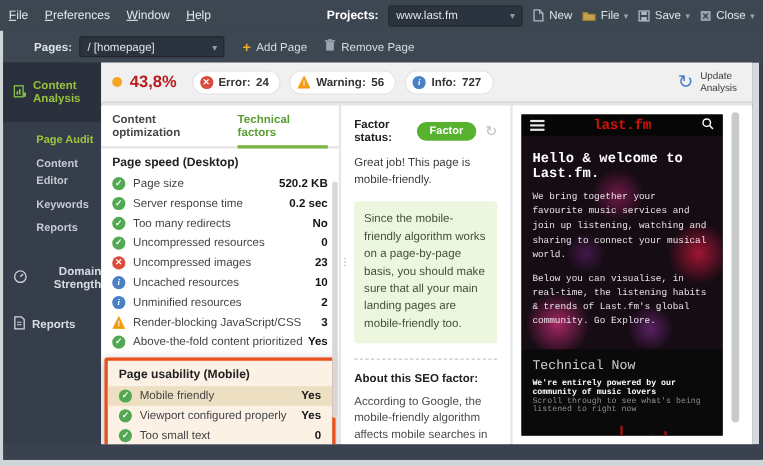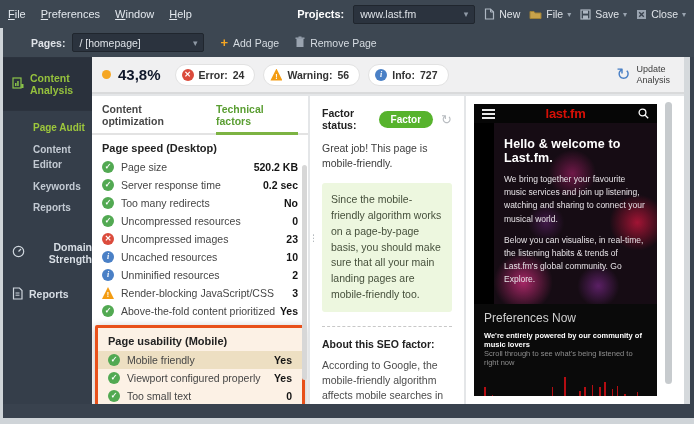--- a/index.html
+++ b/index.html
@@ -47,42 +47,42 @@
   .side-group { margin-top:6px;text-align:right; }
   .sub-block { padding:6px 0 8px 0; }
 
   
   .main { position:absolute; left:92px; top:57px; width:592px; bottom:20px; background:#e4e6e8; }
 
   .statsbar { height:37px; background:#f0f0f1; border-bottom:2px solid #d9dadb;
               display:flex; align-items:center; padding:0 10px; gap:8px; }
   .score { display:flex; align-items:center; gap:7px; margin-right:6px; }
   .score-dot { width:9px; height:9px; border-radius:50%; background:#f5a623; }
-  .score-val { font-size:15px; font-weight:bold; color:#0f172a; }
+  .score-val { font-size:15px; font-weight:bold; color:#b91c1c; }
   .pill { background:#fff; border:1px solid #e2e2e2; border-radius:12px; height:22px;
           display:flex; align-items:center; gap:5px; padding:0 10px 0 6px; font-size:10.5px; font-weight:bold; color:#333; }
   .statsbar-right { margin-left:auto; display:flex; align-items:center; gap:6px; padding-right:4px; }
   .refresh-glyph { color:#4a80c6; font-size:17px; line-height:1; }
   .update-txt { font-size:9px; color:#3c3c3c; line-height:1.15; }
 
   
   .st { width:12px; height:12px; border-radius:50%; color:#fff; font-size:8px; font-weight:bold;
         display:flex; align-items:center; justify-content:center; flex:none; line-height:1; }
   .st-check { background:#52a952; }
   .st-cross { background:#db4b3c; }
   .st-info  { background:#4a80c6; font-family:"Liberation Serif", serif; font-style:italic; }
   .st-warn  { background:#f39c12; border-radius:0; clip-path:polygon(50% 0, 100% 100%, 0 100%);
               align-items:flex-end; padding-bottom:1px; font-size:7px; }
 
   
   .panels { position:absolute; left:0; right:0; top:39px; bottom:0; display:flex; gap:2px; }
   .panel { background:#fff; position:relative; }
   .panel-left { width:216px; flex:none; display:flex; flex-direction:column; }
   .panel-mid { width:154px; flex:none; padding:11px 12px; font-size:10.5px; color:#3a3a3a; overflow:hidden; }
-  .panel-right { flex:1; }
+  .panel-right { flex:1;font-family:Liberation Mono, monospace; }
 
   .tabs { display:flex; gap:14px; padding:0 10px; border-bottom:2px solid #e3e3e3; flex:none; }
   .tab { font-size:10.5px; font-weight:bold; color:#474747; padding:7px 0 5px; border-bottom:3px solid transparent; margin-bottom:-2px; }
   .tab.active { color:#5a9e32; border-bottom-color:#7cb342; }
 
   .list-scroll { position:relative; flex:1; overflow:hidden; }
   .sec-title { font-size:11px; font-weight:bold; color:#222; padding:7px 10px 4px; }
   .frow { display:flex; align-items:center; padding:3px 10px; }
   .frow .lbl { font-size:10.5px; color:#454545; margin-left:7px; }
   .frow .val { font-size:10.5px; font-weight:bold; color:#141414; margin-left:auto; }
@@ -118,21 +118,21 @@
              font-size:13px; letter-spacing:-.3px; }
   .ph-search { margin-left:auto; position:relative; z-index:2; }
 
   .ph-hero { padding:8px 10px 10px; flex:none;
     background:
       radial-gradient(circle 42px at 18% 88%, rgba(216,48,130,.75), transparent 70%),
       radial-gradient(circle 34px at 48% 28%, rgba(150,30,95,.7), transparent 70%),
       radial-gradient(circle 40px at 88% 55%, rgba(196,22,60,.8), transparent 70%),
       radial-gradient(circle 30px at 64% 90%, rgba(120,40,135,.7), transparent 70%),
       radial-gradient(circle 26px at 32% 55%, rgba(95,35,110,.6), transparent 70%),
-      #160c14; margin-left: 20px; }
+      #160c14; }
   .ph-hero h1 { color:#fff; font-size:12.5px; font-weight:600; margin:6px 0 8px; letter-spacing:.1px; }
   .ph-hero p { color:#e6e2e6; font-size:8.5px; line-height:1.55; margin-bottom:8px; }
 
   .ph-scrobble { background:#0a0a0a; padding:7px 10px 4px; flex:1; display:flex; flex-direction:column; }
   .ph-scrobble h2 { color:#cfcfcf; font-size:12px; font-weight:400; margin-bottom:6px; }
   .ph-tagline { color:#fff; font-size:7.5px; font-weight:bold; }
   .ph-subline { color:#8d8d8d; font-size:7.5px; margin-bottom:4px; }
 
   .waveform { position:relative; height:102px; display:flex; align-items:center; overflow:hidden; flex:none; }
   .wf-center { position:absolute; left:0; right:0; top:50%; height:2px; margin-top:-1px; background:#b50d12; }
@@ -401,21 +401,21 @@
                 <circle cx="4.5" cy="4.5" r="3.4" fill="none" stroke="#fff" stroke-width="1.3"></circle>
                 <path d="M7.2 7.2l3 3" stroke="#fff" stroke-width="1.3"></path>
               </svg></span>
         </div>
         <div class="ph-hero">
           <h1>Hello &amp; welcome to Last.fm.</h1>
           <p>We bring together your favourite music services and join up listening, watching and sharing to connect your musical world.</p>
           <p>Below you can visualise, in real-time, the listening habits &amp; trends of Last.fm's global community. Go Explore.</p>
         </div>
         <div class="ph-scrobble">
-          <h2>Preferences Now</h2>
+          <h2>Technical Now</h2>
           <div class="ph-tagline">We're entirely powered by our community of music lovers</div>
           <div class="ph-subline">Scroll through to see what's being listened to right now</div>
           <div class="waveform">
             <div class="wf-center"></div>
             <div style="display:flex;align-items:center;width:100%;height:100%;">
 
             <div class="wf-bar" style="height: 70px;"></div>
                 <div class="wf-bar" style="height: 12px;"></div>
                 <div class="wf-bar" style="height: 8px;"></div>
                 <div class="wf-bar" style="height: 55px;"></div>

